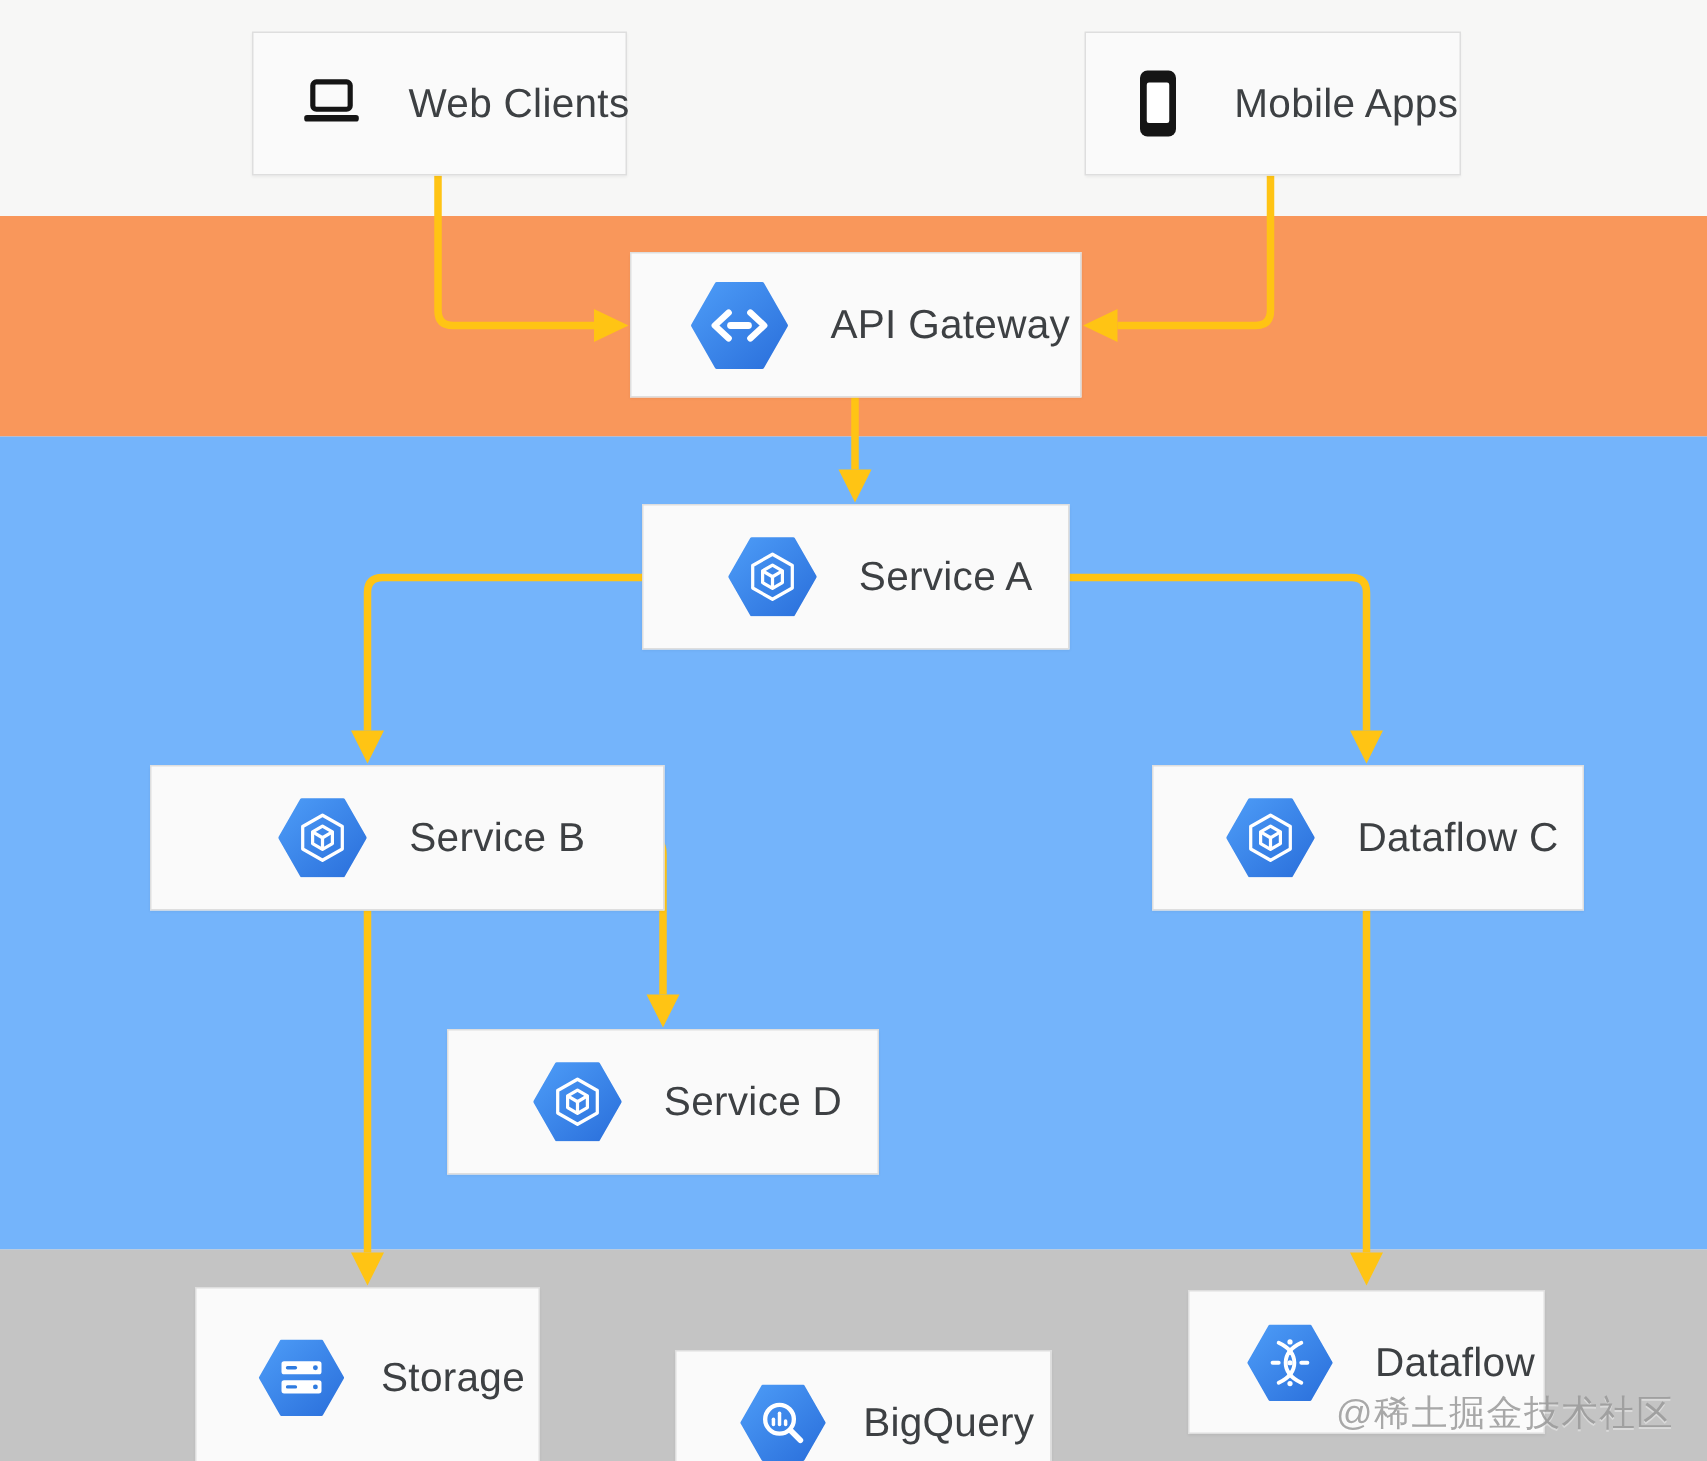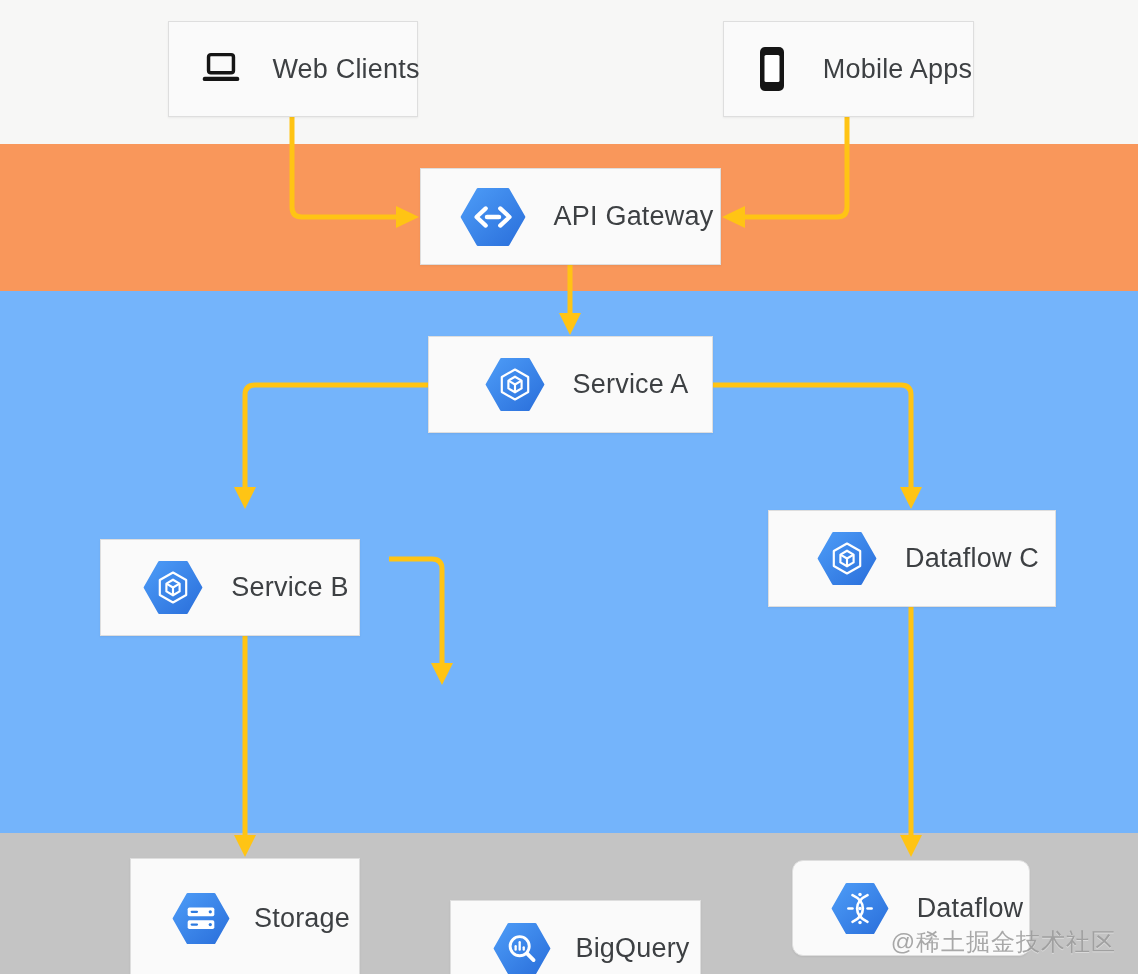--- a/index.html
+++ b/index.html
@@ -22,26 +22,26 @@
     box-shadow:0 1px 2px rgba(0,0,0,0.06);
     padding-left:32px;
   }
   .node-label{font-size:27px;font-weight:500;color:#3d4043;letter-spacing:.2px;white-space:nowrap;}
   .node-icon{display:flex;align-items:center;justify-content:center;flex:0 0 auto;}
   
   .n-web      {left:168px;top:21px; width:250px;height:96px;}
   .n-mobile   {left:723px;top:21px; width:251px;height:96px;gap:36px;}
   .n-gateway  {left:420px;top:168px;width:301px;height:97px;}
   .n-svc-a    {left:428px;top:336px;width:285px;height:97px;}
-  .n-svc-b    {left:100px;top:539px;width:260px;height:97px;}
+  .n-svc-b    {left:100px;top:510px;width:343px;height:97px;}
   .n-svc-c    {left:768px;top:510px;width:288px;height:97px;}
   .n-svc-d    {left:298px;top:686px;width:288px;height:97px;}
   .n-storage  {left:130px;top:858px;width:230px;height:120px;gap:24px;}
   .n-bigquery {left:450px;top:860px;width:251px;height:96px;gap:24px;margin-top:40px;}
-  .n-dataflow {left:792px;top:860px;width:238px;height:96px;border-radius:11px;}
+  .n-dataflow {left:792px;top:860px;width:238px;height:96px;}
   
   .watermark{
     position:absolute;right:22px;bottom:16px;z-index:4;
     font-size:24px;color:#9a9a9a;opacity:.85;letter-spacing:1px;
     text-shadow:0 1px 0 rgba(255,255,255,.45);
   }
 </style>
 </head>
 <body>
 
@@ -156,20 +156,34 @@
           <polygon points="50,19 72,31.5 72,56.5 50,69 28,56.5 28,31.5"></polygon>
           <polygon points="50,31 61,37.5 61,50.5 50,57 39,50.5 39,37.5"></polygon>
           <polyline points="39,37.5 50,44 61,37.5"></polyline>
           <line x1="50" y1="44" x2="50" y2="57"></line>
         </g>
       </svg>
     </span>
     <span class="node-label">Dataflow C</span>
   </div>
 
+  <div class="node n-svc-d">
+    <span class="node-icon">
+      <svg width="60" height="53" viewBox="0 0 100 88">
+        <polygon points="27,2 73,2 97,44 73,86 27,86 3,44" fill="url(#hexblue)" stroke="url(#hexblue)" stroke-width="4" stroke-linejoin="round"></polygon>
+        <g fill="none" stroke="#ffffff" stroke-width="3.6" stroke-linejoin="round">
+          <polygon points="50,19 72,31.5 72,56.5 50,69 28,56.5 28,31.5"></polygon>
+          <polygon points="50,31 61,37.5 61,50.5 50,57 39,50.5 39,37.5"></polygon>
+          <polyline points="39,37.5 50,44 61,37.5"></polyline>
+          <line x1="50" y1="44" x2="50" y2="57"></line>
+        </g>
+      </svg>
+    </span>
+    <span class="node-label">Service D</span>
+  </div>
 
   <div class="node n-storage">
     <span class="node-icon">
       <svg width="58" height="51" viewBox="0 0 100 88">
         <polygon points="27,2 73,2 97,44 73,86 27,86 3,44" fill="url(#hexblue)" stroke="url(#hexblue)" stroke-width="4" stroke-linejoin="round"></polygon>
         <rect x="27" y="25" width="46" height="15" rx="3" fill="#ffffff"></rect>
         <rect x="27" y="47" width="46" height="15" rx="3" fill="#ffffff"></rect>
         <rect x="32" y="30.5" width="13" height="4" rx="2" fill="#2e7be0"></rect>
         <circle cx="66" cy="32.5" r="2.8" fill="#2e7be0"></circle>
         <rect x="32" y="52.5" width="13" height="4" rx="2" fill="#2e7be0"></rect>

